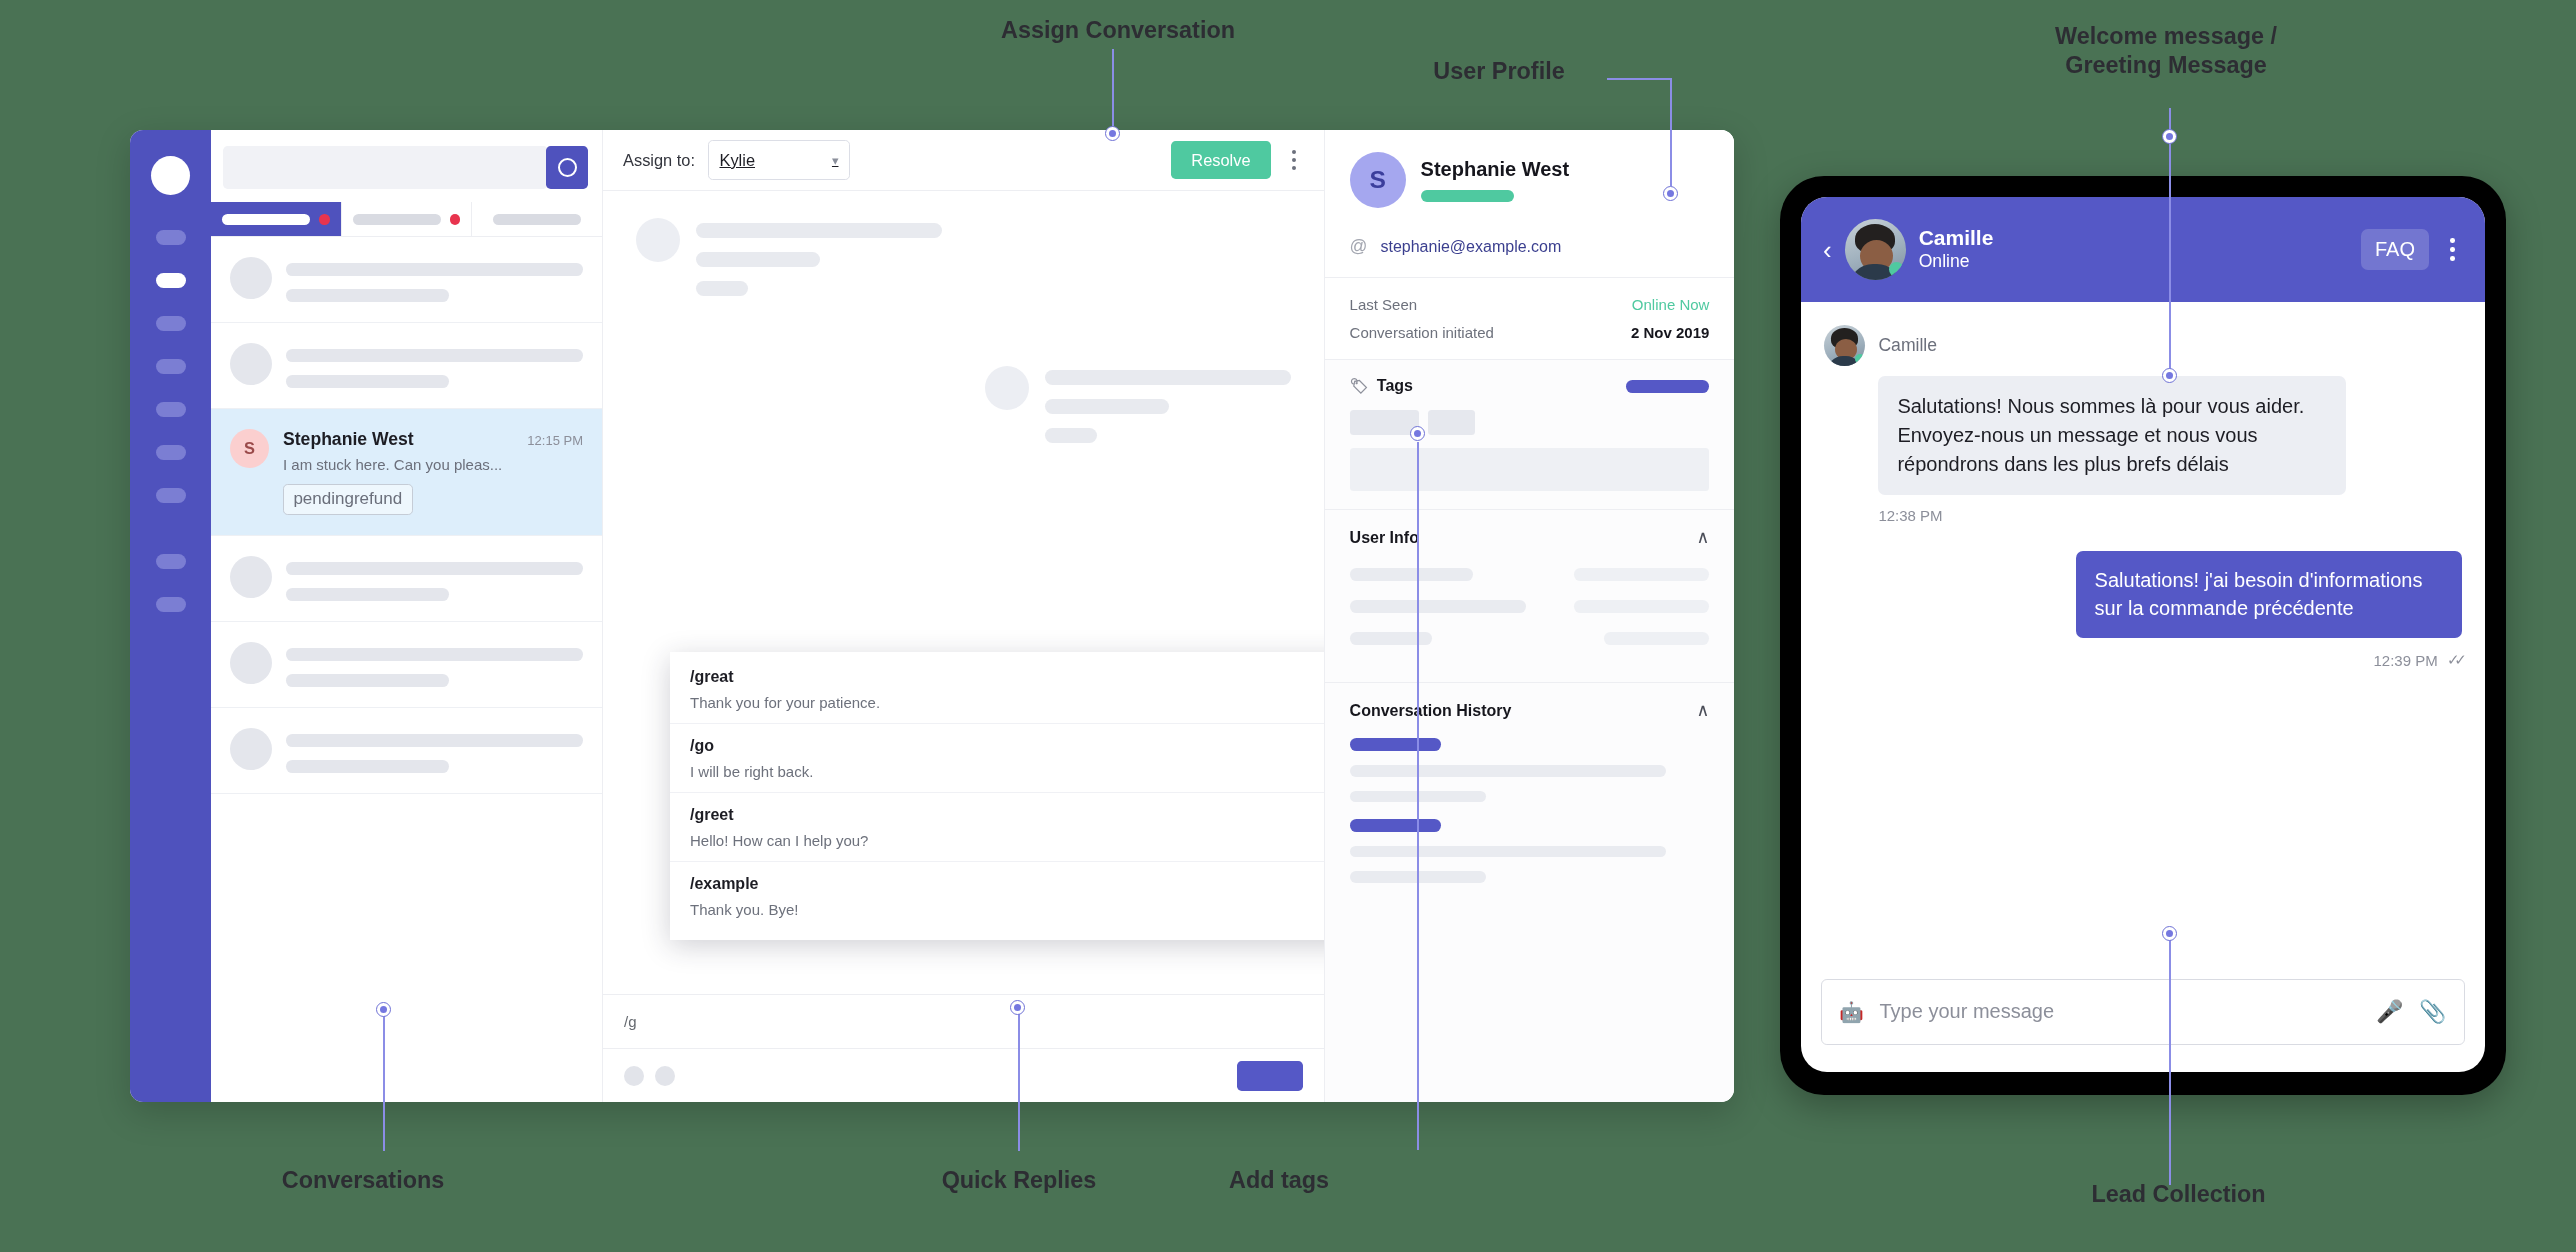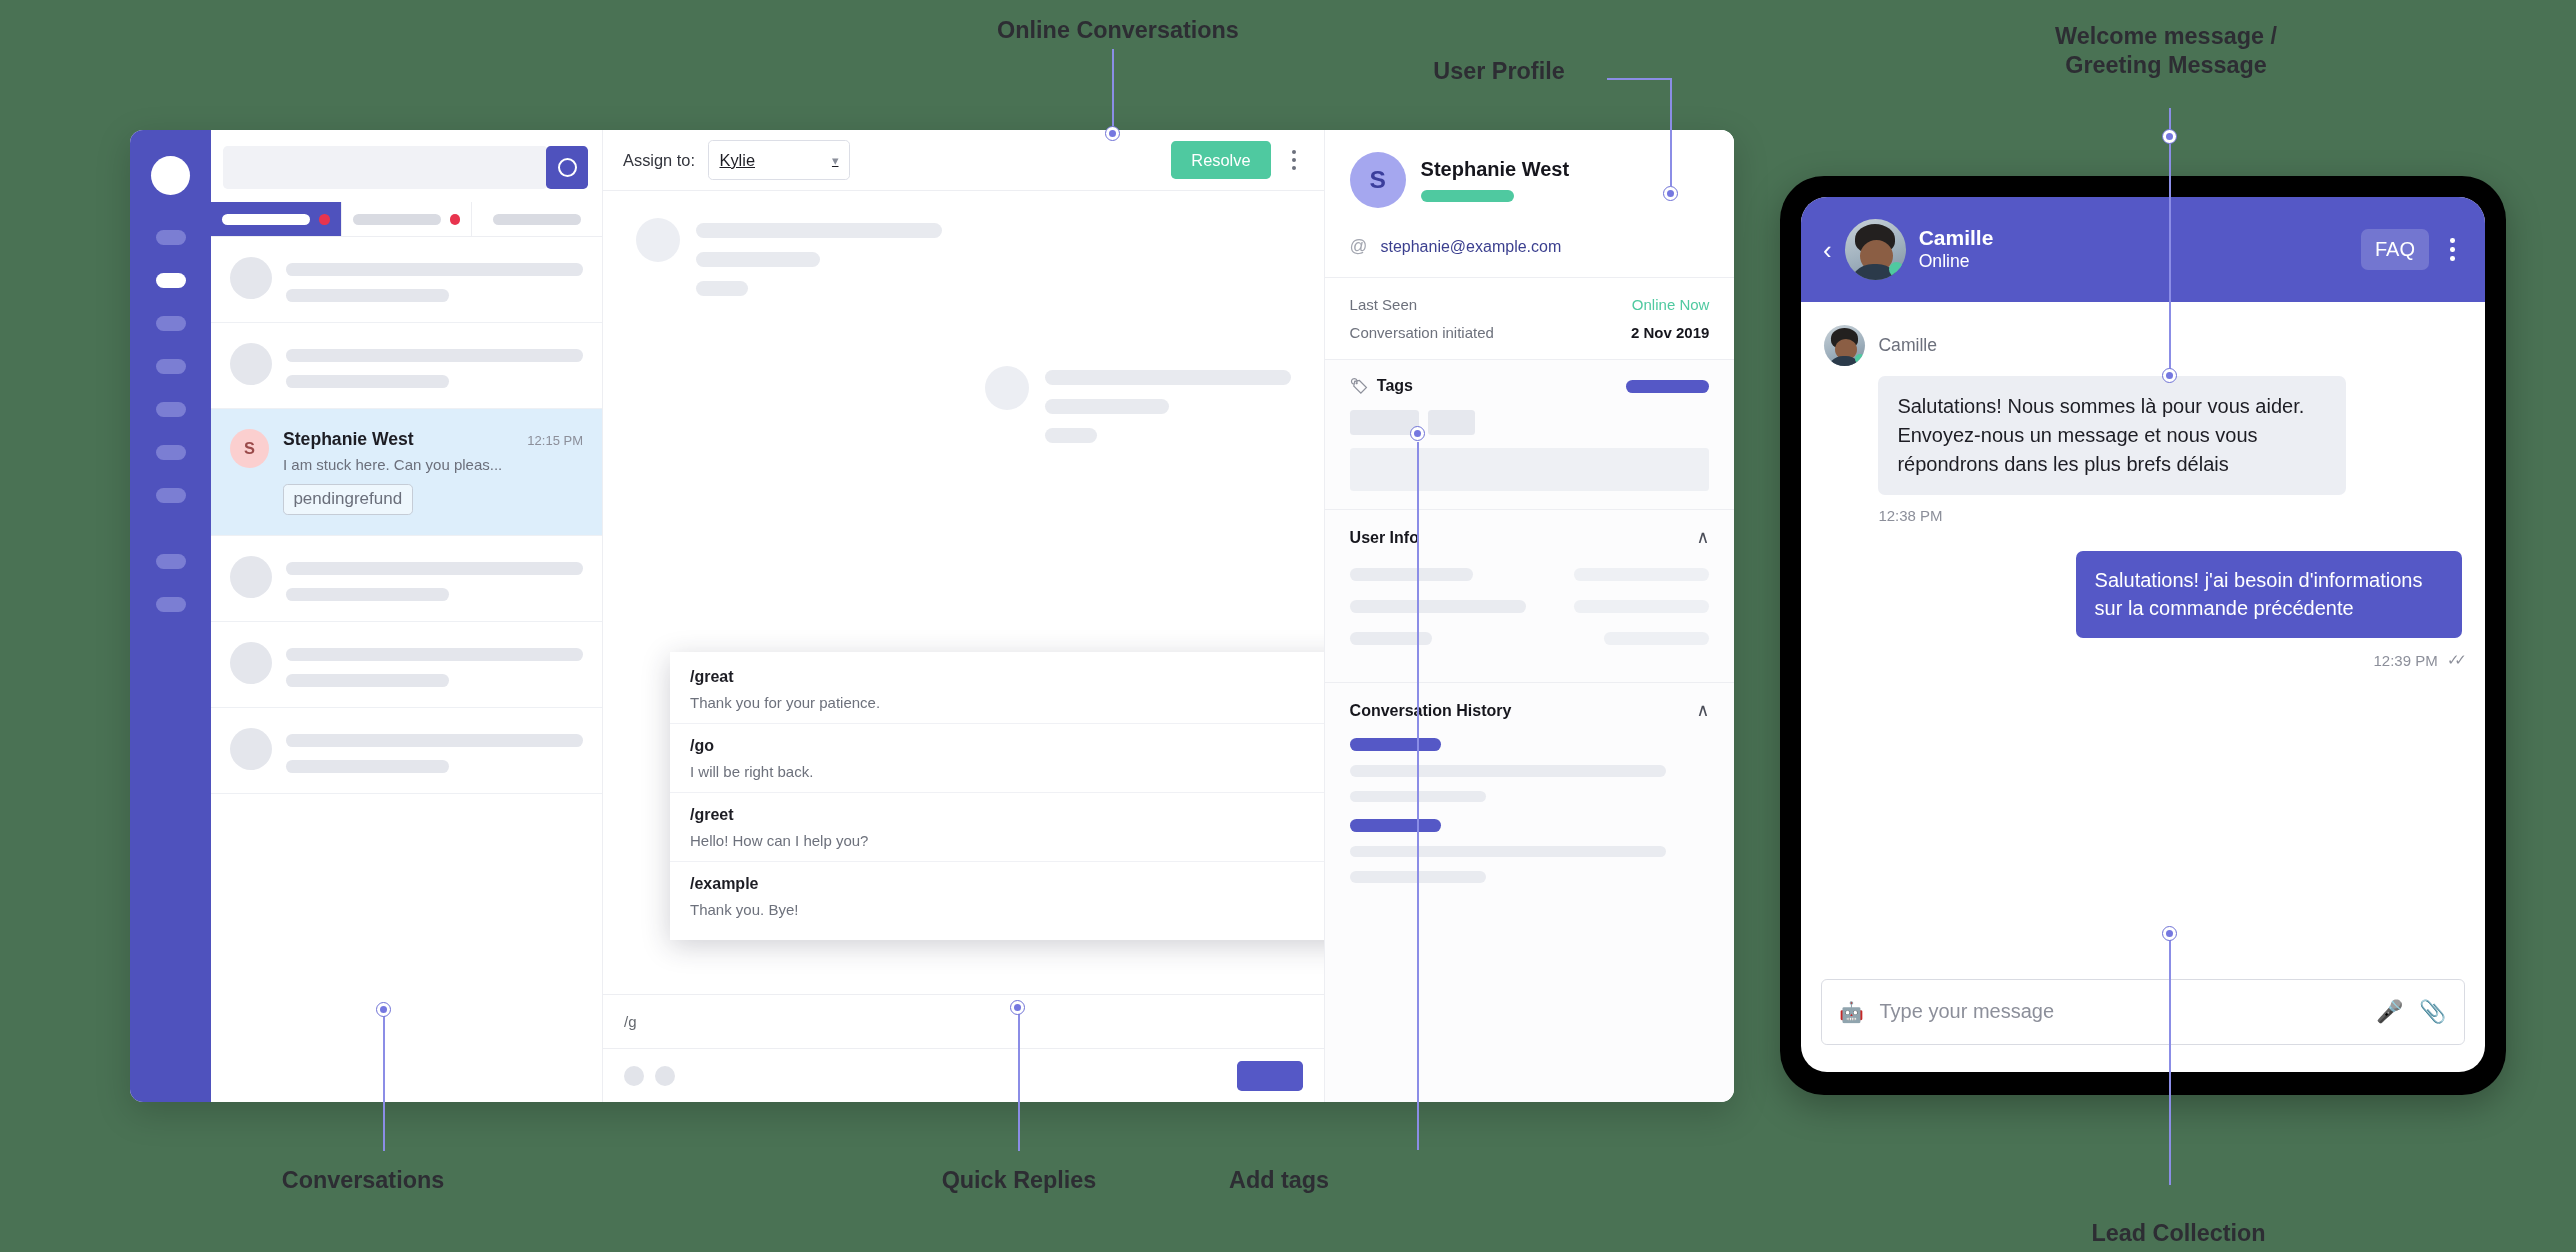--- a/index.html
+++ b/index.html
@@ -626,21 +626,21 @@
         <div class="wx-input">
           <span class="bot-glyph">🤖</span>
           <span class="wx-ph">Type your message</span>
           <span class="mic-glyph">🎤</span>
           <span class="clip-glyph">📎</span>
         </div>
       </div>
     </div>
   </div>
 
-  <div class="callout-label" style="left:960px; top:16.4px; width:316px;">Online Conversations</div>
+  <div class="callout-label" style="left:960px; top:16.4px; width:316px;">Assign Conversation</div>
   <div class="leader leader-v" style="left:1112px; top:49px; height:77px;"></div>
   <div class="node" style="left:1105px; top:126px;"></div>
 
   <div class="callout-label" style="left:1382px; top:57px; width:234px;">User Profile</div>
   <div class="leader leader-h" style="left:1607px; top:78px; width:64px;"></div>
   <div class="leader leader-v" style="left:1670px; top:78px; height:108px;"></div>
   <div class="node" style="left:1663px; top:186px;"></div>
 
   <div class="callout-label" style="left:1967px; top:22px; width:398px;">Welcome message /
 Greeting Message</div>
@@ -653,18 +653,18 @@
   <div class="node" style="left:376px; top:1002px;"></div>
 
   <div class="callout-label" style="left:902px; top:1166px; width:234px;">Quick Replies</div>
   <div class="leader leader-v" style="left:1018px; top:1008px; height:143px;"></div>
   <div class="node" style="left:1010px; top:1000px;"></div>
 
   <div class="callout-label" style="left:1229px; top:1166px; width:585px; text-align:left;">Add tags</div>
   <div class="leader leader-v" style="left:1417px; top:442px; height:708px;"></div>
   <div class="node" style="left:1410px; top:426px;"></div>
 
-  <div class="callout-label" style="left:1991px; top:1219px; width:375px;">Lead Collection</div>
+  <div class="callout-label" style="left:1991px; top:1180px; width:375px;">Lead Collection</div>
   <div class="leader leader-v" style="left:2169px; top:934px; height:251px;"></div>
   <div class="node" style="left:2162px; top:926px;"></div>
 
 </div>
 
 
 </body></html>

